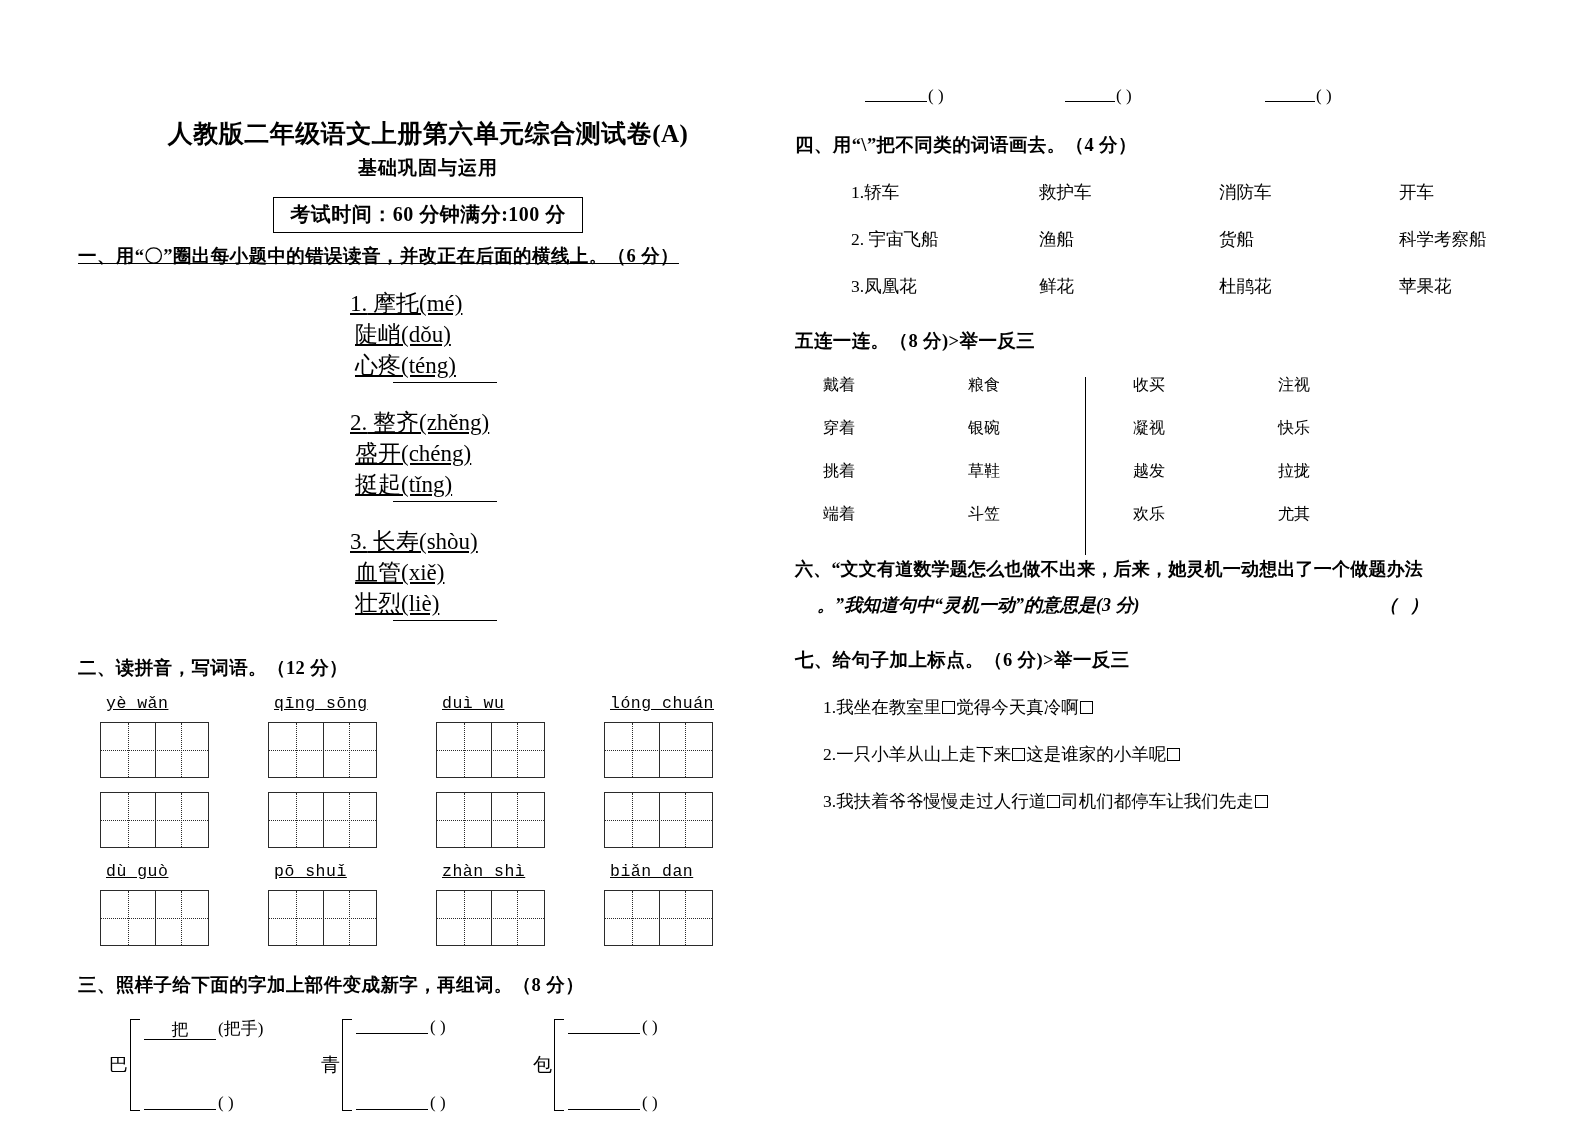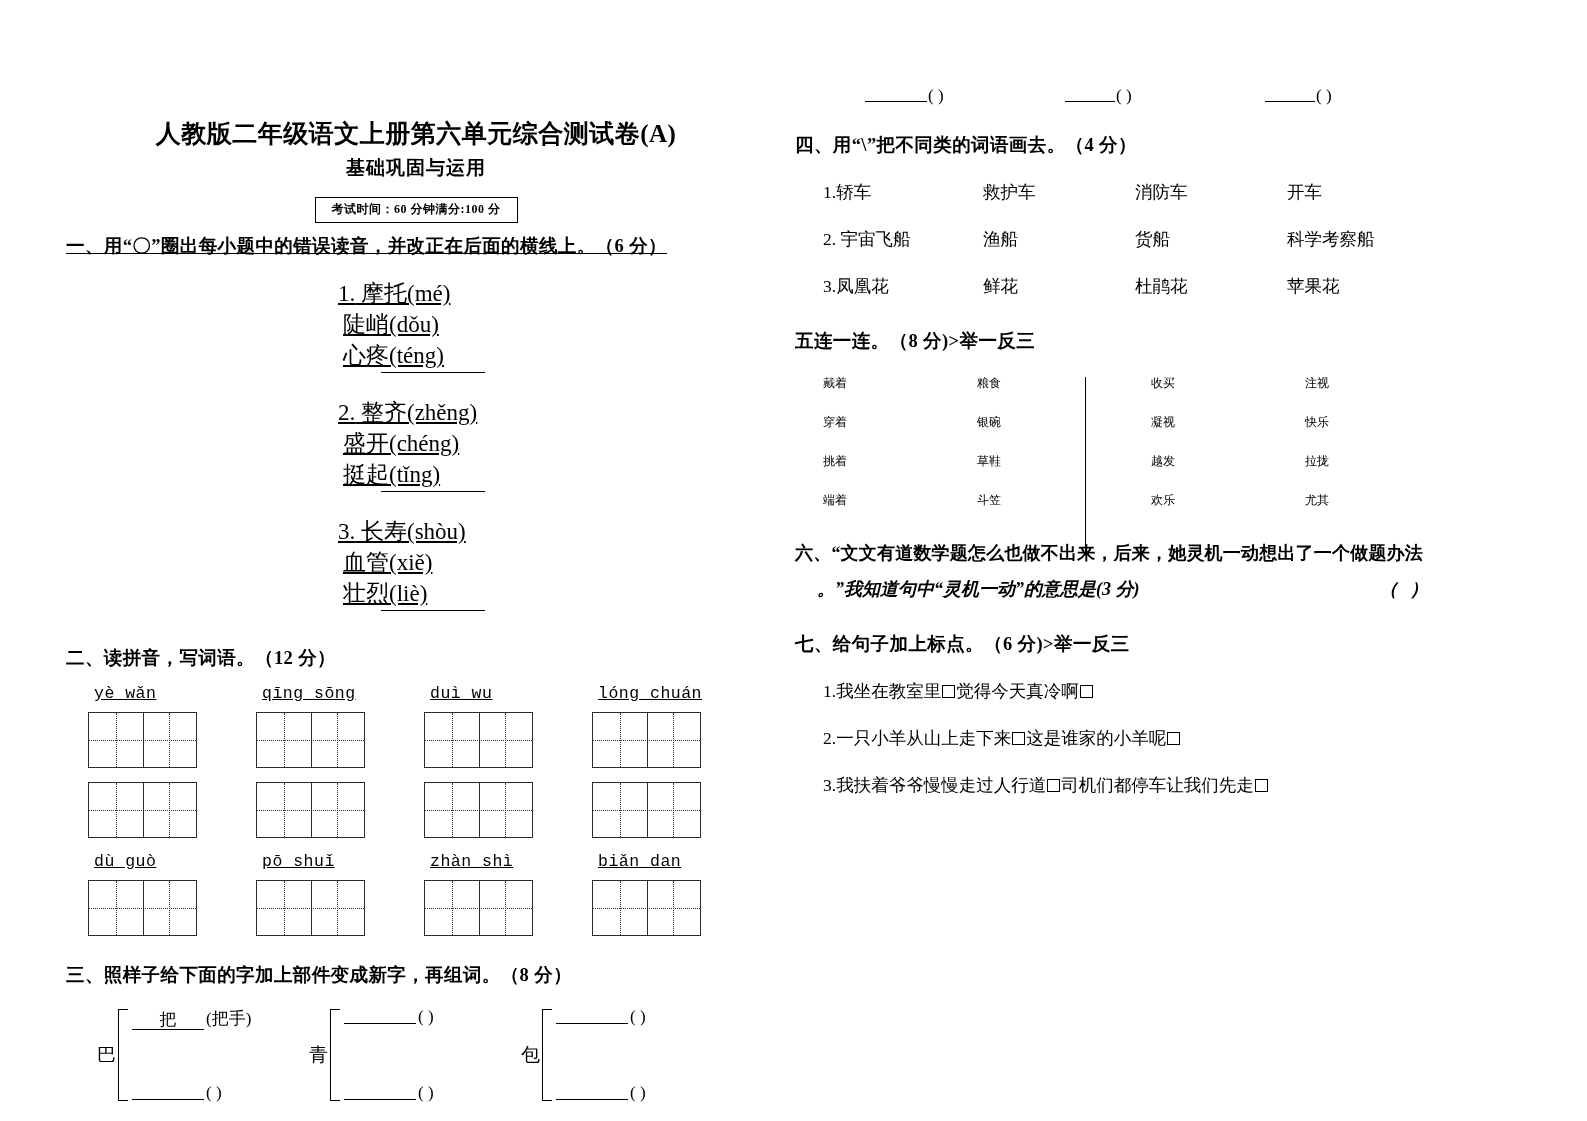--- a/index.html
+++ b/index.html
@@ -15,21 +15,21 @@
     position: relative;
     overflow: hidden;
   }
   .page {
     position: relative;
     width: 1587px;
     height: 1121px;
   }
   .col-left {
     position: absolute;
-    left: 66px;
+    left: 78px;
     top: 0;
     width: 700px;
     height: 1121px;
   }
   .col-right {
     position: absolute;
     left: 795px;
     top: 0;
     width: 780px;
     height: 1121px;
@@ -53,21 +53,21 @@
     letter-spacing: 1px;
   }
   .exam-info-wrap {
     display: flex;
     justify-content: center;
     margin-top: 16px;
   }
   .exam-info {
     border: 1.5px solid #000;
     padding: 3px 16px 4px 16px;
-    font-size: 12px;
+    font-size: 20px;
     font-weight: bold;
     letter-spacing: 0.5px;
     white-space: nowrap;
   }
 
   
   .sec-head {
     font-size: 18.5px;
     font-weight: bold;
     letter-spacing: 0.4px;
@@ -227,35 +227,34 @@
   .tb .ul.short { width: 50px; }
 
   
   .s4 { margin-top: 26px; }
   .s4-row {
     display: flex;
     margin-top: 23px;
     padding-left: 28px;
     font-size: 17.5px;
   }
-  .s4-row .c { width: 152px; white-space: nowrap; }
+  .s4-row .c { width: 152px; white-space: nowrap; margin-left: 28px; }
   .s4-row .c.n { width: 160px; }
 
   
   .s5 { margin-top: 30px; }
   .s5-body {
     position: relative;
     margin-top: 16px;
     padding-left: 28px;
   }
   .s5-row {
     display: flex;
     margin-top: 22px;
-    font-size: 12px;
-    gap: 9px;
+    font-size: 16px;
   }
   .s5-row:first-child { margin-top: 6px; }
   .s5-row .w { width: 145px; white-space: nowrap; }
   .s5-row .w.g2 { width: 165px; }
   .s5-divider {
     position: absolute;
     left: 290px;
     top: 2px;
     height: 178px;
     border-left: 1.5px solid #000;

